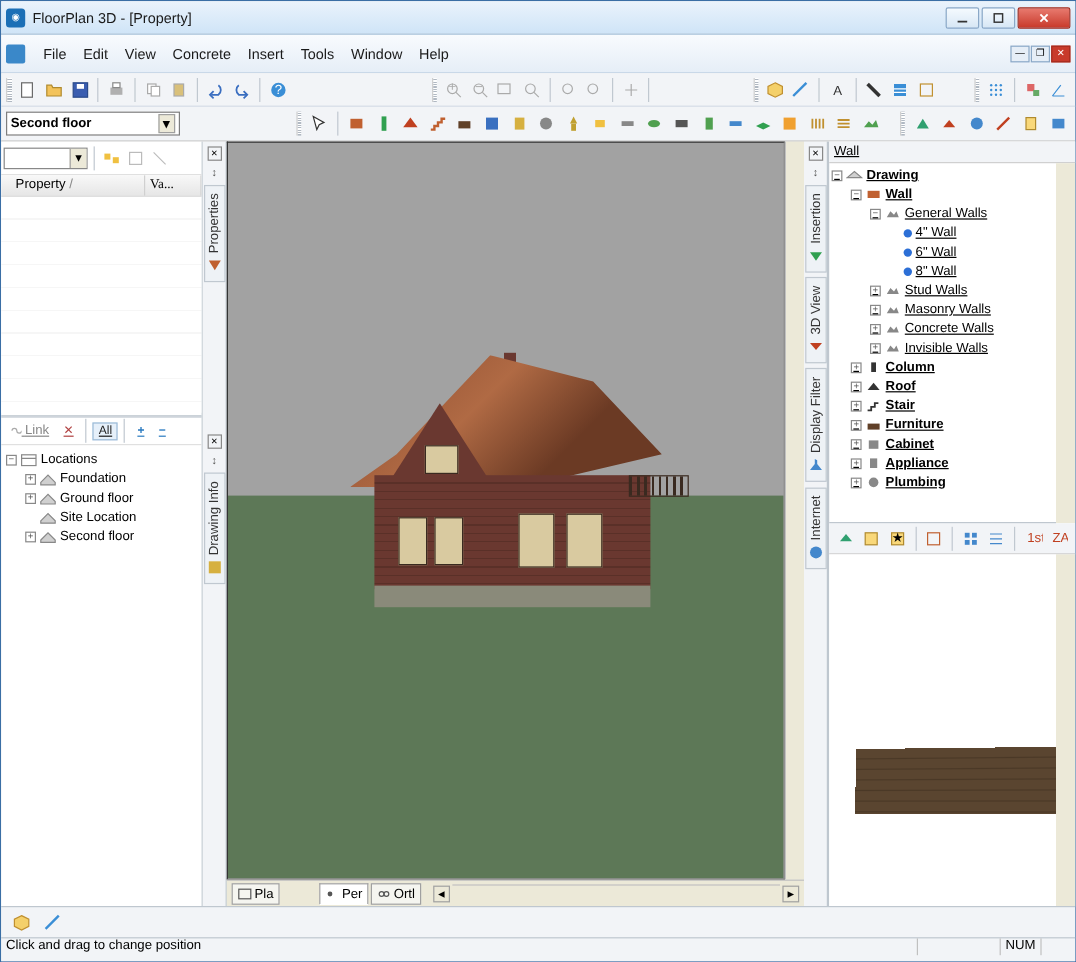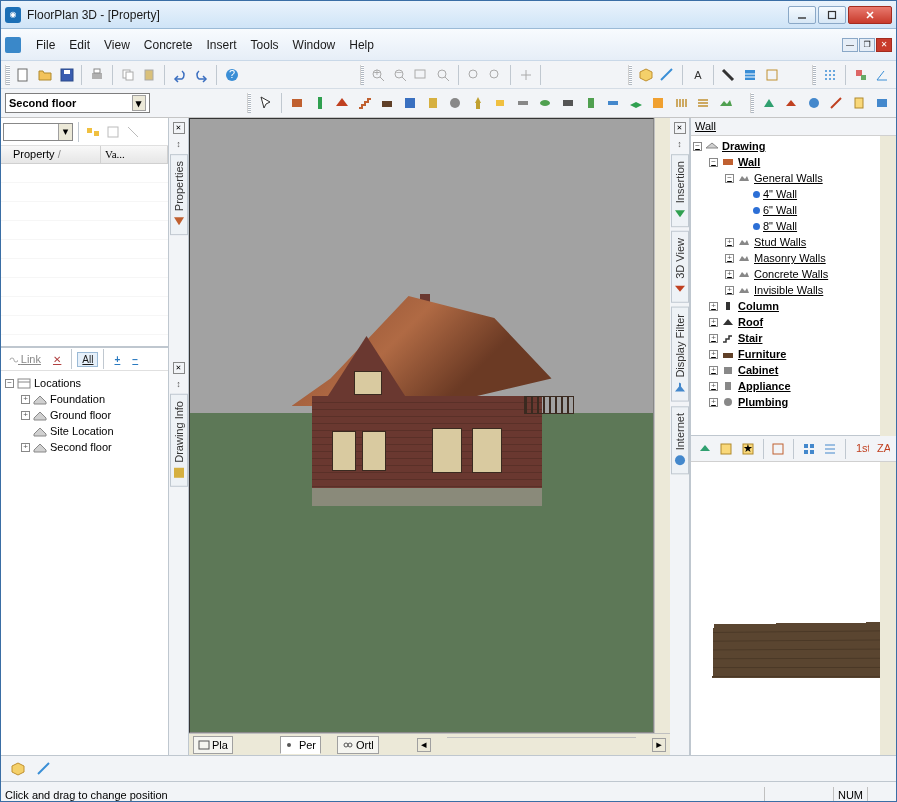--- a/index.html
+++ b/index.html
@@ -72,36 +72,36 @@
 .house { position:absolute; left:50%; top:46%; transform:translate(-50%,-50%); width:320px; height:250px;}
 .roof{position:absolute;left:30px;top:20px;width:260px;height:110px;background:linear-gradient(135deg,#8a4a2e,#b06a44 40%,#6b3a24 70%);clip-path:polygon(15% 75%, 45% 0%, 78% 20%, 100% 75%, 55% 100%, 0% 100%);}
 .wall1{position:absolute;left:50px;top:120px;width:230px;height:95px;background:repeating-linear-gradient(#6a3830 0 6px,#5a3028 6px 7px);}
 .gable{position:absolute;left:60px;top:60px;width:90px;height:70px;background:#6a3830;clip-path:polygon(50% 0,100% 100%,0 100%);}
 .chimney{position:absolute;left:158px;top:18px;width:10px;height:22px;background:#6a3830;}
 .win{position:absolute;background:#d9caa0;border:1px solid #3a2a20;}
 .foundation{position:absolute;left:50px;top:212px;width:230px;height:18px;background:#8a8a7a;}
 .balcony{position:absolute;right:8px;top:120px;width:50px;height:18px;border:1px solid #3a2a20;background:repeating-linear-gradient(90deg,#3a2a20 0 2px,transparent 2px 6px);}
 .vpscroll-v{width:16px;background:#ece9d8;border-left:1px solid #c0c0c0;}
 .vpscroll-h{height:16px;background:#ece9d8;border-top:1px solid #c0c0c0;display:flex;align-items:center;}
-.vptabs{height:22px;background:#ece9d8;display:flex;align-items:center;padding:0 4px;gap:16px;border-top:1px solid #c0c0c0;}
+.vptabs{height:22px;background:#ece9d8;display:flex;align-items:center;padding:0 4px;gap:2px;border-top:1px solid #c0c0c0;}
 .vptab{padding:2px 4px;border:1px solid #a0a0a0;background:#f5f5f0;font-size:10px;display:flex;align-items:center;gap:2px;}
 .vptab.active{background:#fff;border-bottom-color:#fff;margin-left:31px;}
 
 
 .rightcol{width:206px;display:flex;flex-direction:column;border-left:1px solid #bfc7cf;background:#fff;text-decoration:underline;}
 .rightcol .hdr{height:18px;padding:2px 4px;background:#f2f4f7;border-bottom:1px solid #d0d0d0;font-size:11px;}
 .rtree{flex:0 0 300px;overflow:auto;padding:2px;border-bottom:1px solid #bfc7cf;position:relative;}
 .rtoolbar{height:26px;display:flex;align-items:center;gap:2px;padding:2px 4px;border-bottom:1px solid #d0d0d0;background:#f2f4f7;}
 .rpreview{flex:1;background:linear-gradient(#fff,#fff);position:relative;overflow:hidden;}
 .wallpreview{position:absolute;left:20px;right:-10px;top:55%;height:55px;background:repeating-linear-gradient(#5a4530 0 8px,#4a3826 8px 9px);transform:perspective(300px) rotateX(4deg) rotateY(-4deg);}
 .rscroll{width:16px;background:#ece9d8;}
 
 
 .bottombar{height:26px;border-top:1px solid #bfc7cf;background:#f2f4f7;display:flex;align-items:center;padding:0 6px;gap:4px;}
-.statusbar{height:20px;border-top:1px solid #bfc7cf;background:#f2f4f7;display:flex;align-items:flex-end;padding:0 4px;font-size:11px;}
+.statusbar{height:20px;border-top:1px solid #bfc7cf;background:#f2f4f7;display:flex;align-items:flex-start;padding:0 4px;font-size:11px;}
 .statusbar .sdiv{border-left:1px solid #c0c0c0;height:14px;margin:0 4px;}
 .statusbar .sgap{flex:1;}
 .bullet{width:7px;height:7px;border-radius:50%;background:#2c6fd6;display:inline-block;}
 
 .bold{font-weight:bold;}
 .dim{color:#888;}
 </style>
 </head>
 <body>
 
@@ -496,21 +496,21 @@
               </svg>
             </div>
           <div class="ib dim">
               <svg class="ico" viewBox="0 0 16 16">
                 <path d="M3 3l10 10" stroke="#bbb"></path>
               </svg>
             </div>
         </div>
         <div class="propgrid">
           <div class="pgh">
-            <div class="cell" style="width:100px;padding-left:12px;"><span>Property</span> <span class="dim">/</span></div>
+            <div class="cell" style="width:120px;padding-left:12px;"><span>Property</span> <span class="dim">/</span></div>
             <div class="cell" style="flex:1;font-family:Liberation Serif, serif;">Va...</div>
           </div>
           <div class="pgrows"></div>
         </div>
       </div>
       <div class="loctoolbar">
         <span class="lb"><svg width="10" height="10" viewBox="0 0 10 10" style="vertical-align:middle">
               <path d="M2 5a2 2 0 014 0 2 2 0 004 0" fill="none" stroke="#aaa"></path>
             </svg> <span>Link</span></span>
         <span class="lb" style="color:#b04040;">✕</span>

